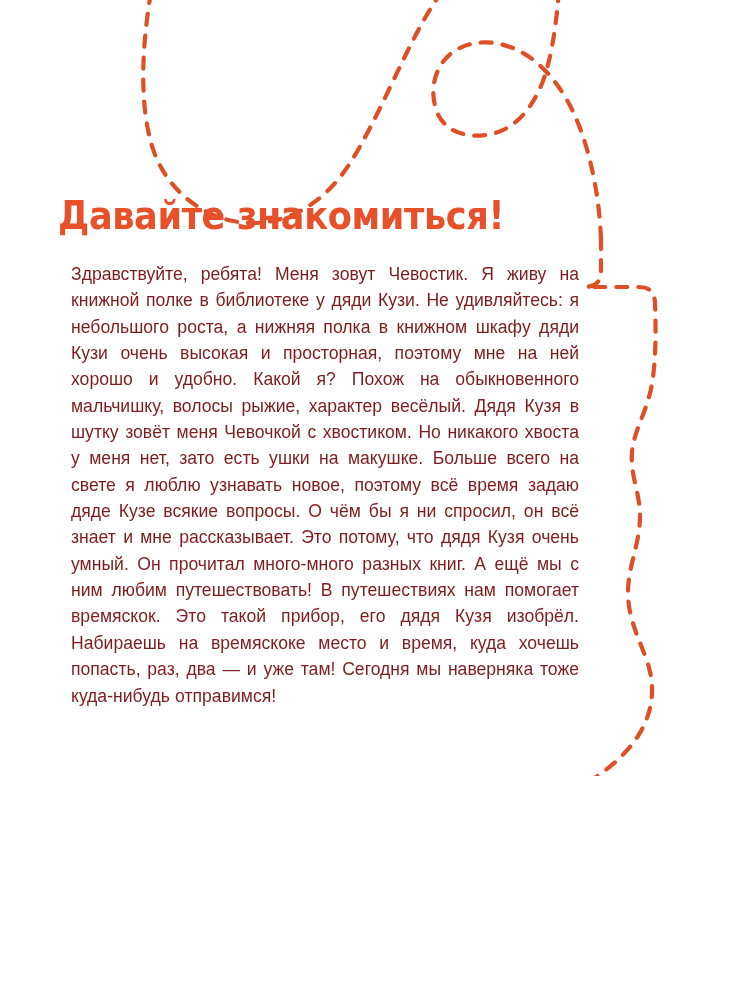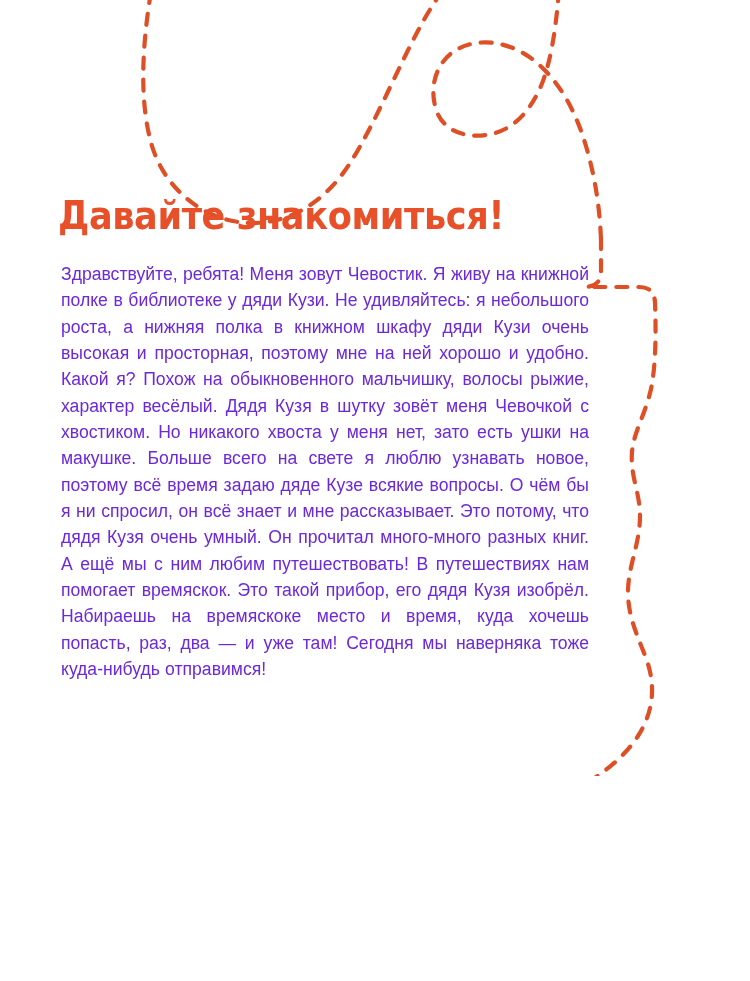--- a/index.html
+++ b/index.html
@@ -41,24 +41,24 @@
     font-family: "DejaVu Sans", "Liberation Sans", sans-serif;
     font-weight: bold;
     font-size: 39px;
     line-height: 46px;
     letter-spacing: -0.4px;
     transform: scaleX(0.90);
     transform-origin: left center;
     white-space: nowrap;
   }
   #body-text {
-    margin: 3px;
+    margin: 13px;
     padding: 0;
     margin-top: 22px;
-    color: #6d28d9;
+    color: #7f1d1d;
     font-family: "Liberation Sans", "DejaVu Sans", sans-serif;
     font-size: 17.6px;
     line-height: 26.35px;
     text-align: justify;
     text-justify: inter-word;
     hyphens: manual;
     word-spacing: 0.3px;
   }
 </style>
 </head>

